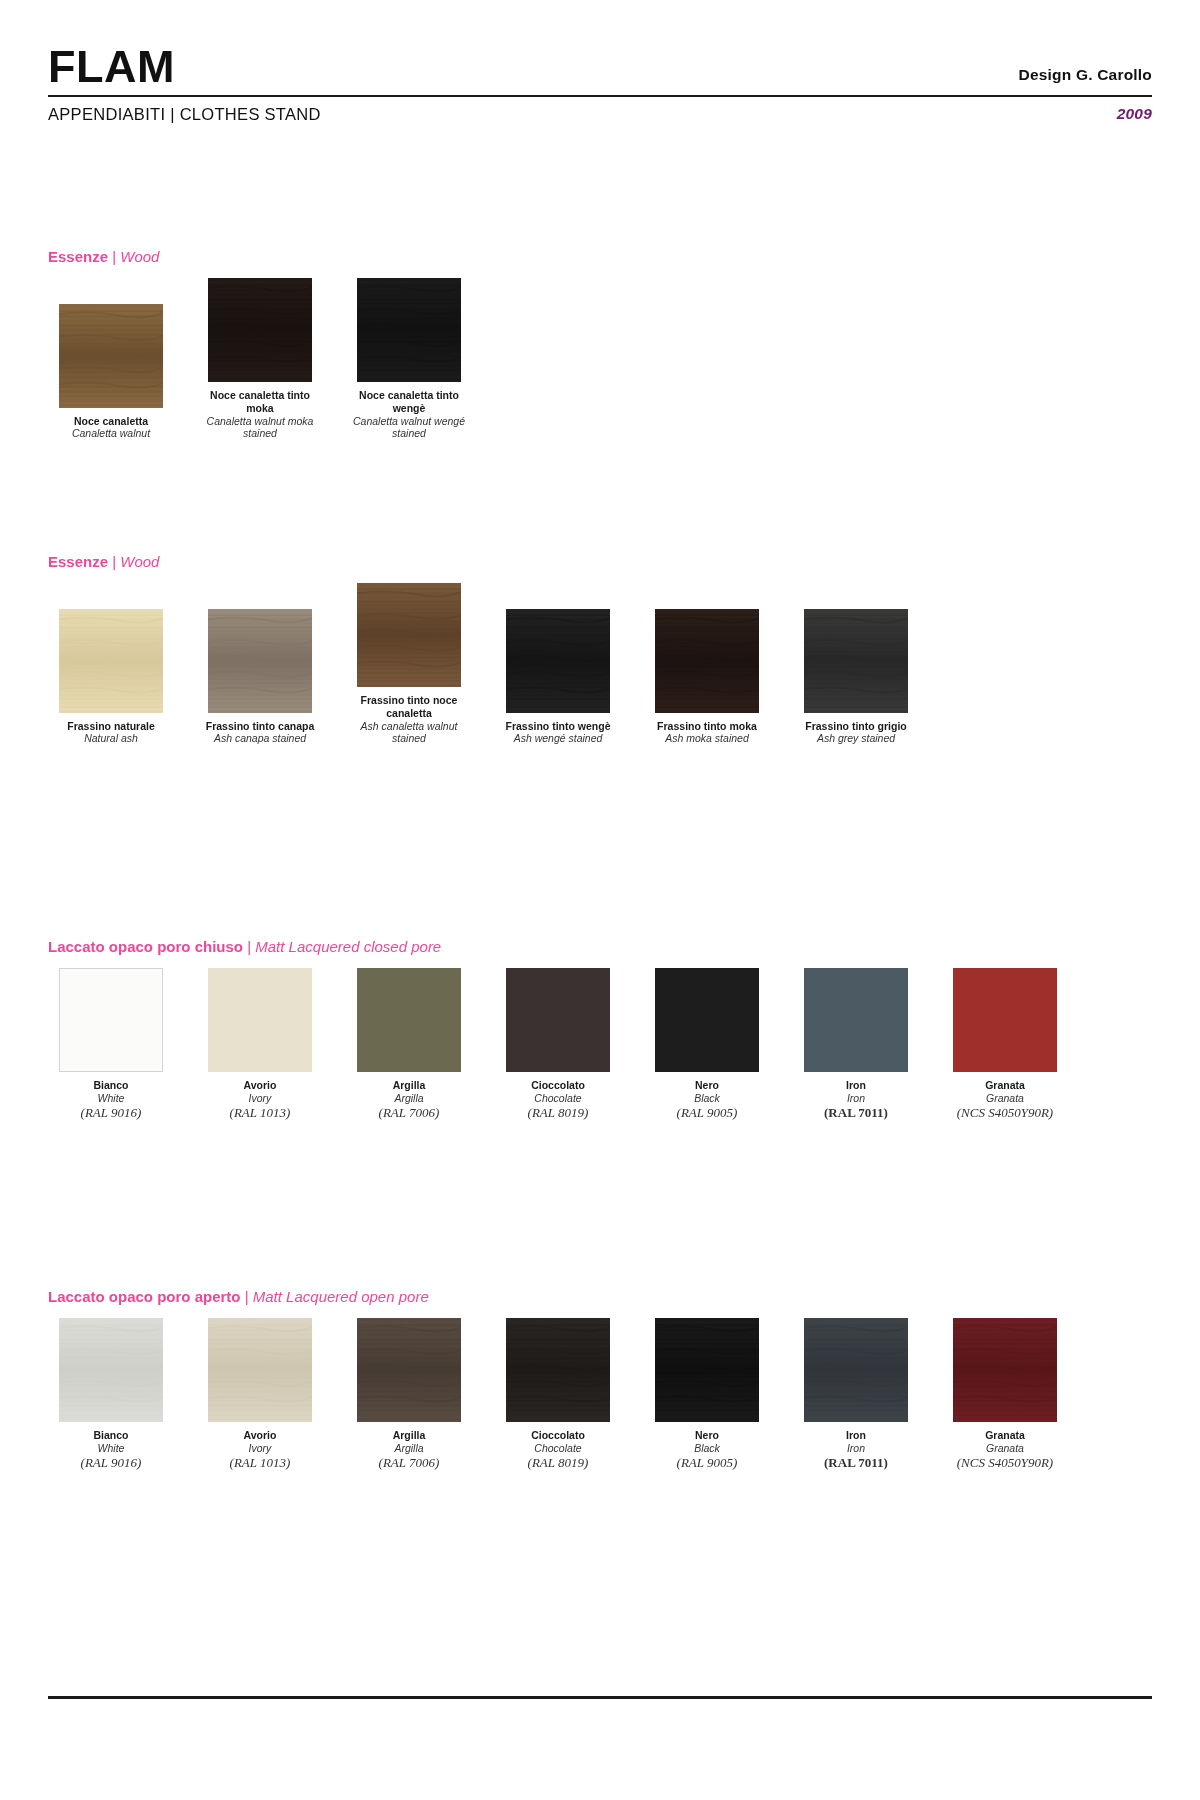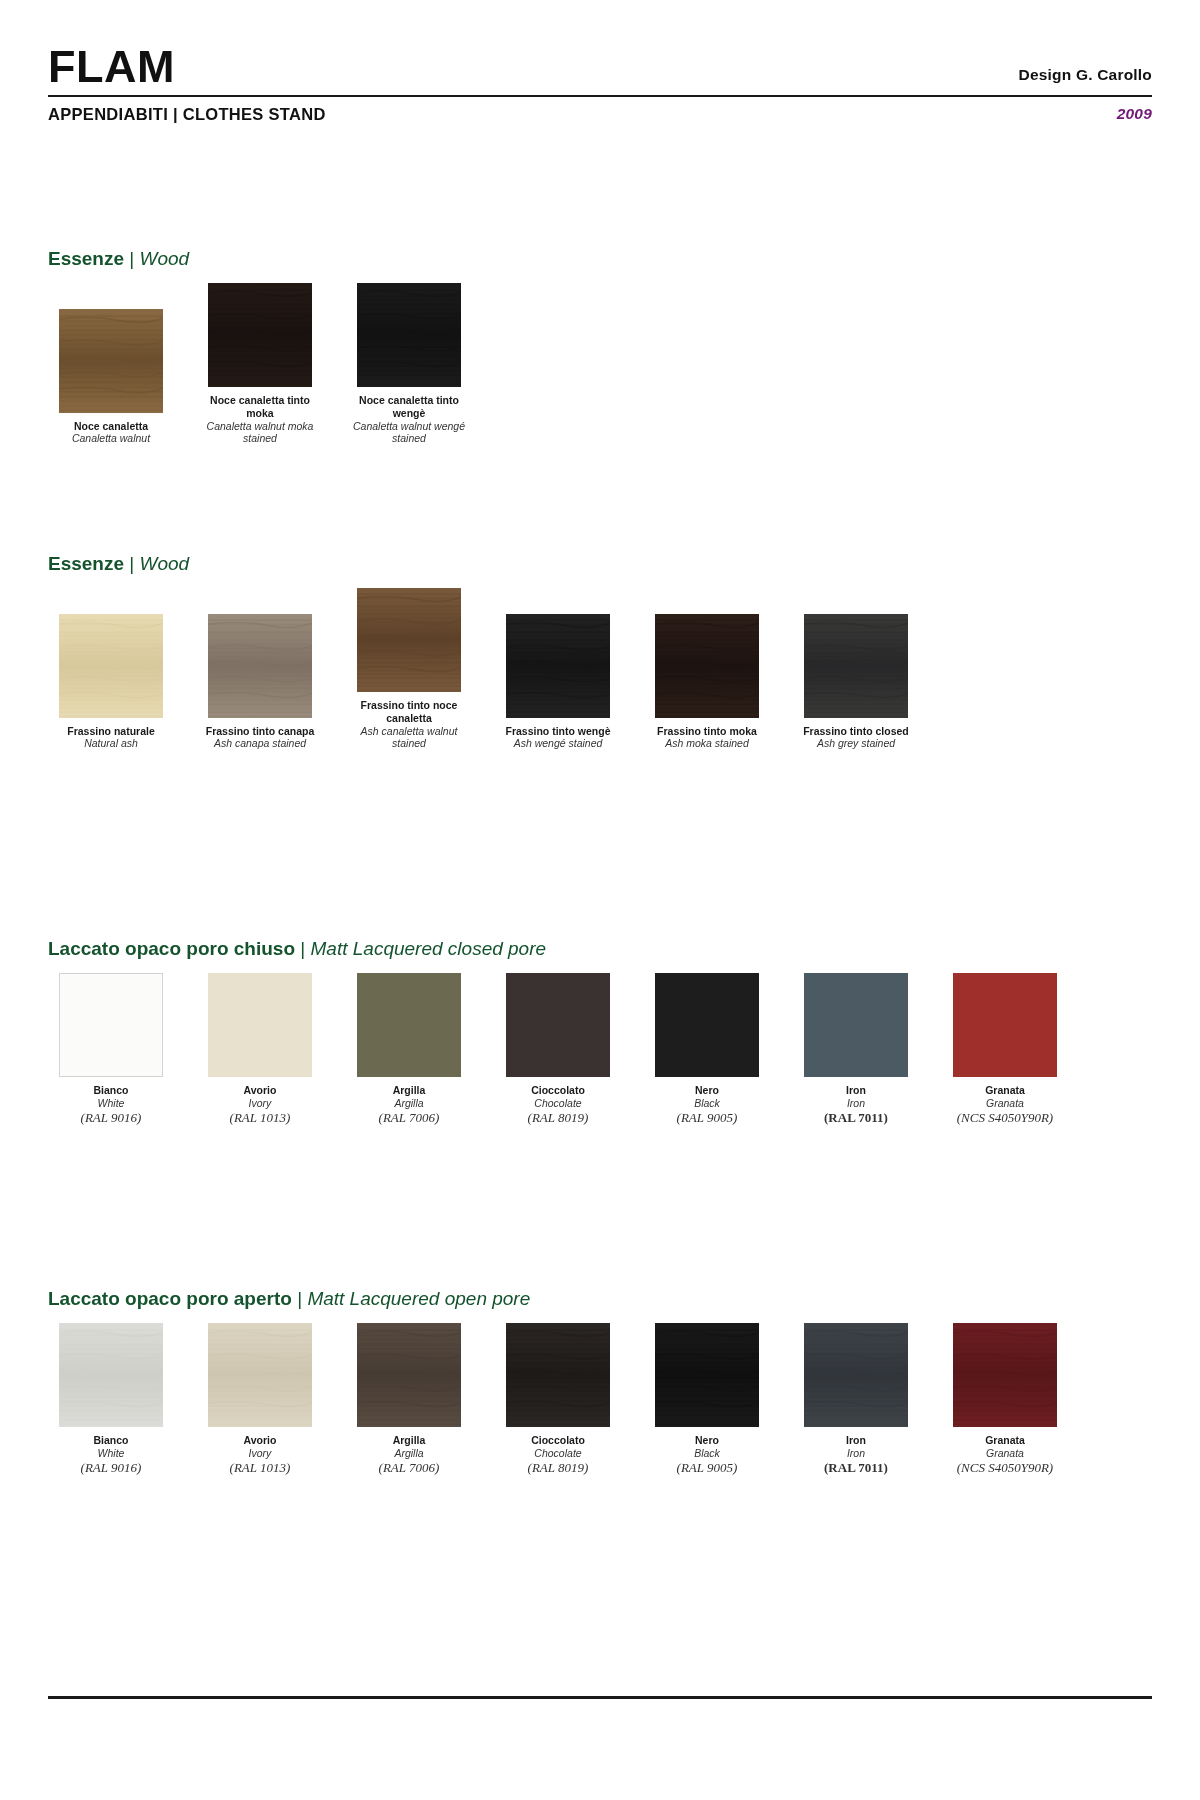--- a/index.html
+++ b/index.html
@@ -52,38 +52,38 @@
     margin: 6px 0 0 0;
   }
   .header-bottom {
     display: flex;
     align-items: flex-start;
     justify-content: space-between;
     padding-top: 8px;
   }
   .subtitle {
     font-size: 16.5px;
-    font-weight: bold;
+    font-weight: normal;
     letter-spacing: 0.3px;
     color: #111111;
   }
   .year {
     font-size: 15.5px;
     font-style: italic;
     font-weight: bold;
     color: #701a75;
     letter-spacing: 0.2px;
   }
 
   
   .section { position: absolute; left: 48px; width: 1104px; }
   .section-title {
-    font-size: 19px;
+    font-size: 15px;
     margin-bottom: 13px;
-    color: #14532d;
+    color: #ec4899;
     white-space: nowrap;
   }
   .section-title .it {
     font-style: italic;
     font-weight: normal;
   }
   .section-title .bd { font-weight: bold; }
   .section-title .sep { font-weight: normal; }
 
   .swatch-row {
@@ -589,21 +589,21 @@
                 <rect x="0" y="97.40" width="104" height="1.30" fill="#28282a" opacity="0.29"></rect>
                 <rect x="0" y="101.40" width="104" height="2.05" fill="#28282a" opacity="0.22"></rect>
                 <path d="M0 10.0 Q 34 6.5 60 11.5 T 104 9.0" stroke="#28282a" stroke-width="1.5" fill="none" opacity="0.45"></path>
                 <path d="M0 32.8 Q 34 29.3 60 34.3 T 104 31.8" stroke="#28282a" stroke-width="1.5" fill="none" opacity="0.45"></path>
                 <path d="M0 48.6 Q 34 45.1 60 50.1 T 104 47.6" stroke="#28282a" stroke-width="1.5" fill="none" opacity="0.45"></path>
                 <path d="M0 64.4 Q 34 60.9 60 65.9 T 104 63.4" stroke="#28282a" stroke-width="1.5" fill="none" opacity="0.45"></path>
                 <path d="M0 80.2 Q 34 76.7 60 81.7 T 104 79.2" stroke="#28282a" stroke-width="1.5" fill="none" opacity="0.45"></path>
               </svg>
             </div>
             <div class="caption">
-              <span class="cap-it">Frassino tinto closed</span>
+              <span class="cap-it">Frassino tinto grigio</span>
               <span class="cap-en">Ash grey stained</span>
             </div>
           </div>
         </div>
       </div>
       <div class="section" style="top: 938px;">
         <div class="section-title"><span class="bd">Laccato opaco poro chiuso</span><span class="sep"> | </span><span class="it">Matt Lacquered closed pore</span></div>
         <div class="swatch-row">
           <div class="swatch-cell">
             <div class="swatch bordered">

